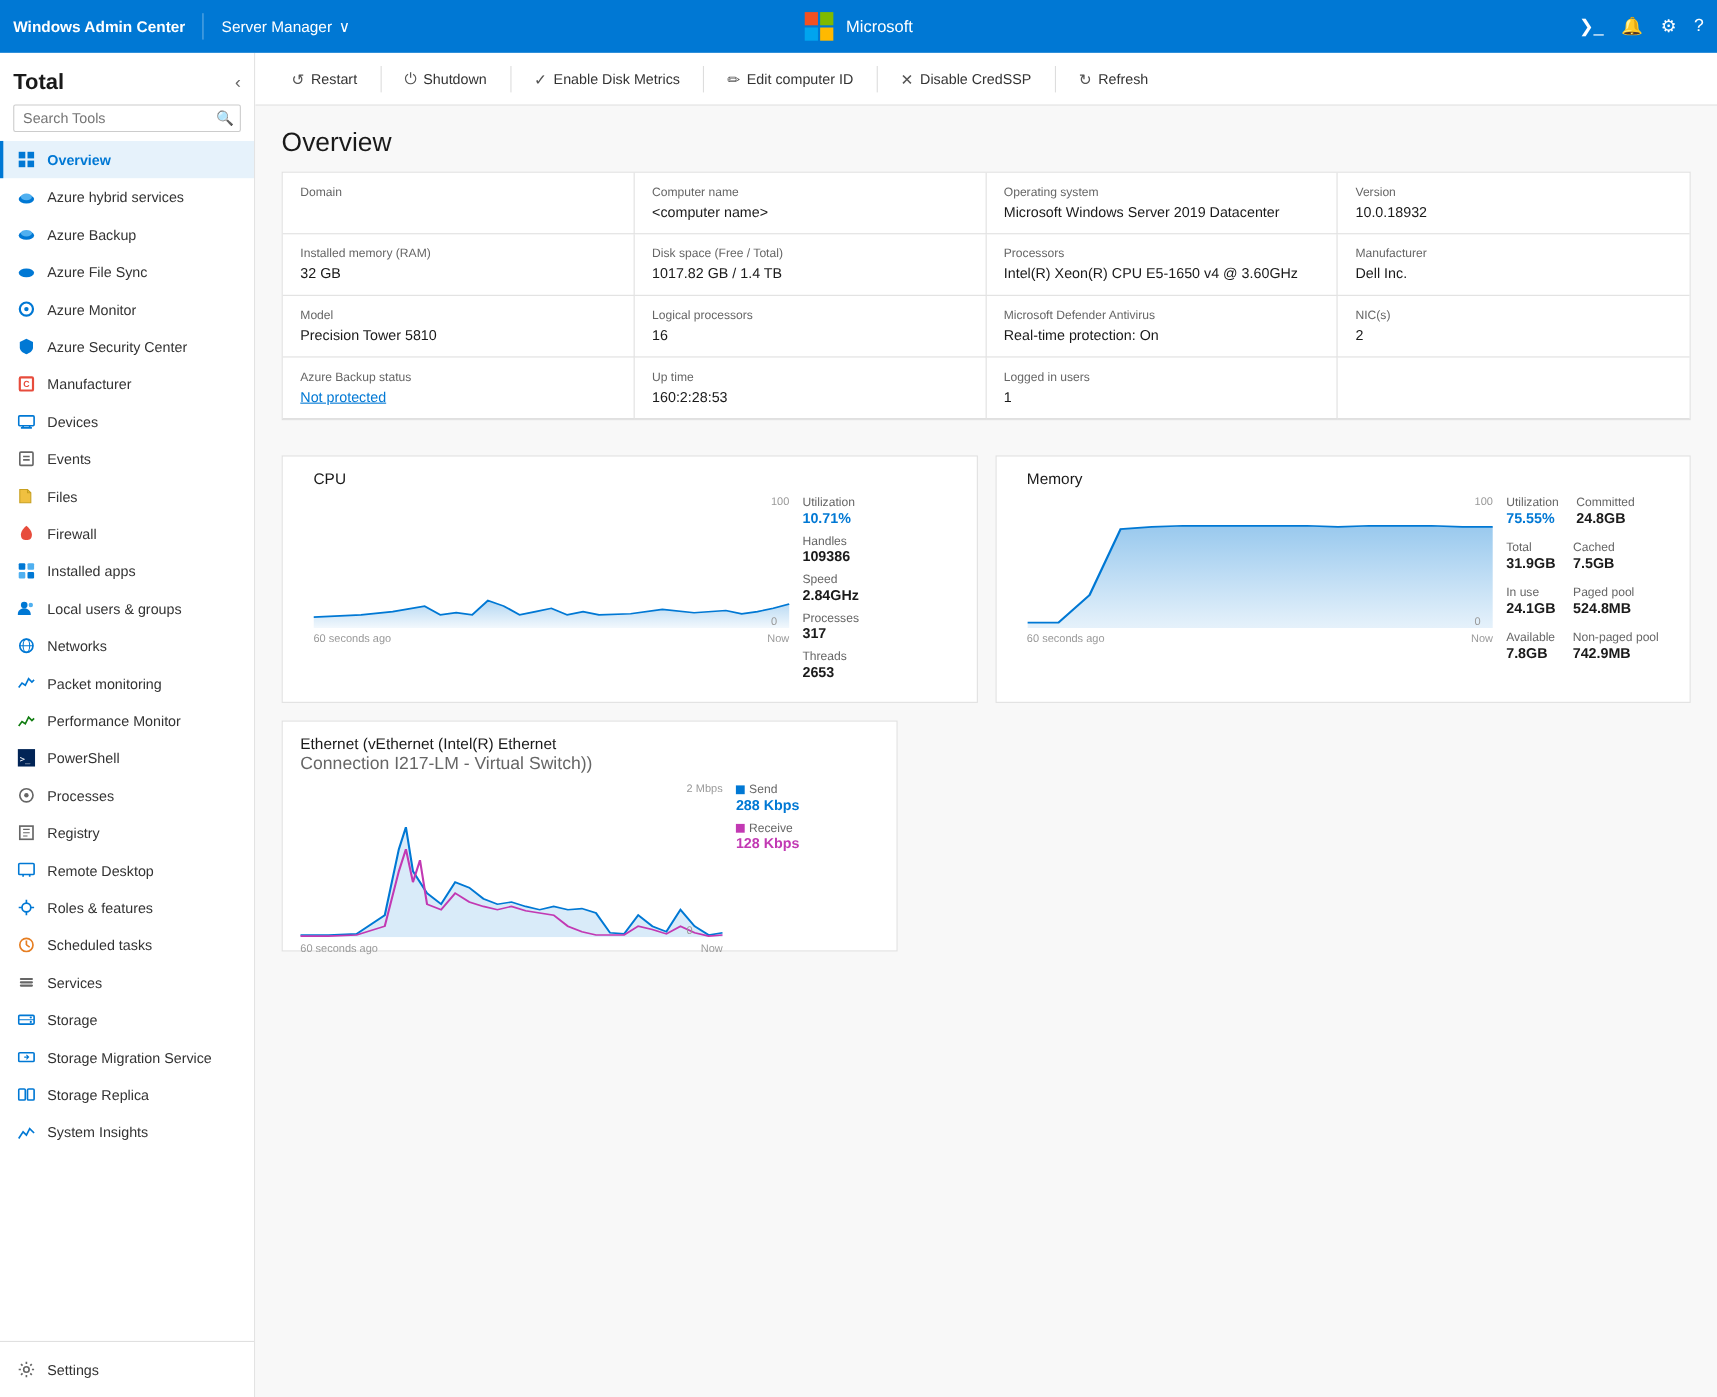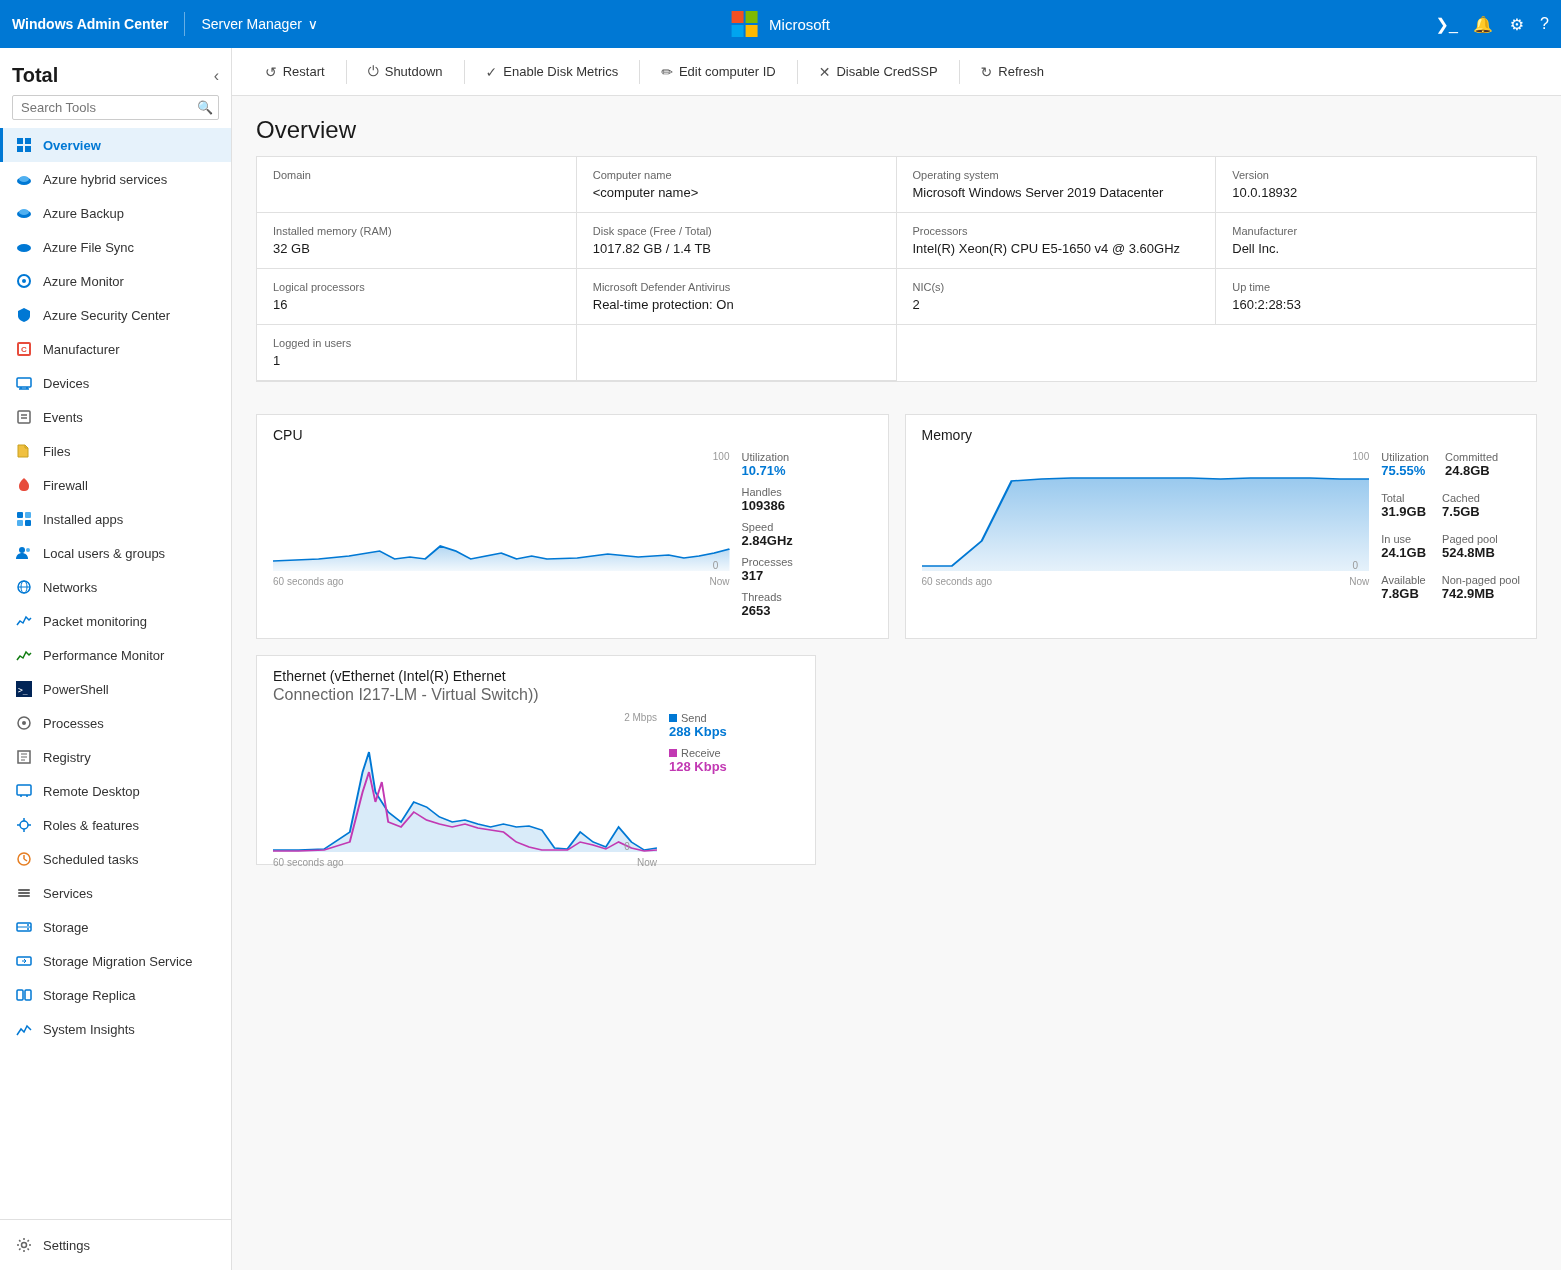--- a/index.html
+++ b/index.html
@@ -134,21 +134,21 @@
     .info-label { font-size: 11px; color: #666; margin-bottom: 4px; }
     .info-value { font-size: 13px; color: #1a1a1a; font-weight: 400; }
     .info-value.link { color: #0078d4; text-decoration: underline; cursor: pointer; }
 
     
     .charts-row { display: flex; gap: 16px; padding: 0 24px 16px; }
     .chart-card {
       flex: 1;
       background: white;
       border: 1px solid #e0e0e0;
-      padding: 12px 16px;
+      padding: 12px 28px;
     }
     .chart-title { font-size: 14px; font-weight: 400; margin-bottom: 8px; color: #1a1a1a; }
     .chart-area { display: flex; gap: 12px; }
     .chart-graph { flex: 1; position: relative; height: 120px; }
     .chart-stats { min-width: 130px; }
     .chart-stat { margin-bottom: 8px; }
     .chart-stat-label { font-size: 11px; color: #666; }
     .chart-stat-value { font-size: 13px; font-weight: 700; color: #1a1a1a; }
     .chart-stat-value.blue { color: #0078d4; }
     .chart-time-labels { display: flex; justify-content: space-between; font-size: 10px; color: #999; margin-top: 2px; }
@@ -548,30 +548,38 @@
           </div>
           <div class="info-cell">
             <div class="info-label">Processors</div>
             <div class="info-value">Intel(R) Xeon(R) CPU E5-1650 v4 @ 3.60GHz</div>
           </div>
           <div class="info-cell">
             <div class="info-label">Manufacturer</div>
             <div class="info-value">Dell Inc.</div>
           </div>
           <div class="info-cell">
+            <div class="info-label">Model</div>
+            <div class="info-value">Precision Tower 5810</div>
+          </div>
+          <div class="info-cell">
             <div class="info-label">Logical processors</div>
             <div class="info-value">16</div>
           </div>
           <div class="info-cell">
             <div class="info-label">Microsoft Defender Antivirus</div>
             <div class="info-value">Real-time protection: On</div>
           </div>
           <div class="info-cell">
             <div class="info-label">NIC(s)</div>
             <div class="info-value">2</div>
+          </div>
+          <div class="info-cell">
+            <div class="info-label">Azure Backup status</div>
+            <div class="info-value link">Not protected</div>
           </div>
           <div class="info-cell">
             <div class="info-label">Up time</div>
             <div class="info-value">160:2:28:53</div>
           </div>
           <div class="info-cell">
             <div class="info-label">Logged in users</div>
             <div class="info-value">1</div>
           </div>
           <div class="info-cell">

